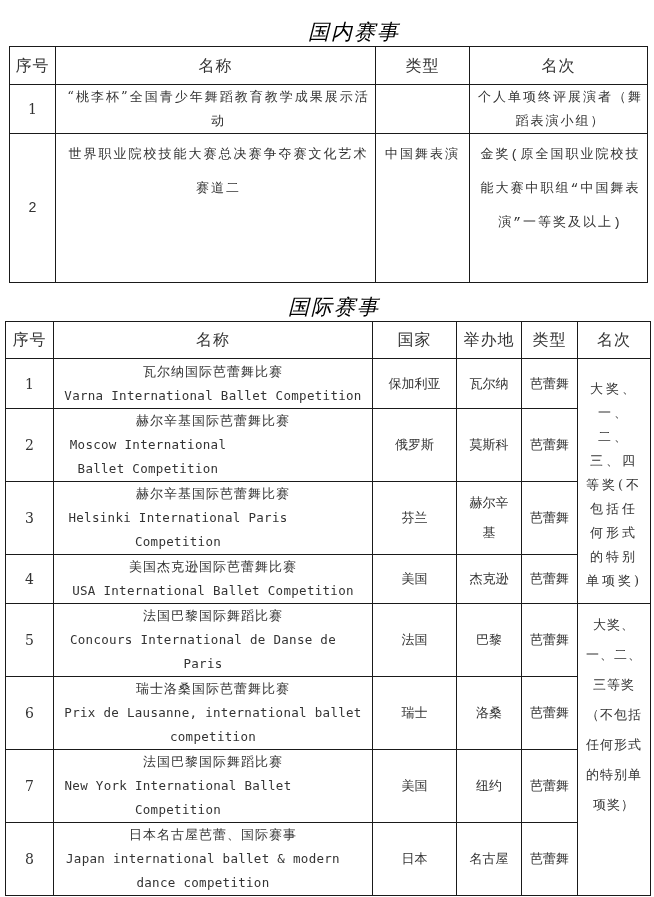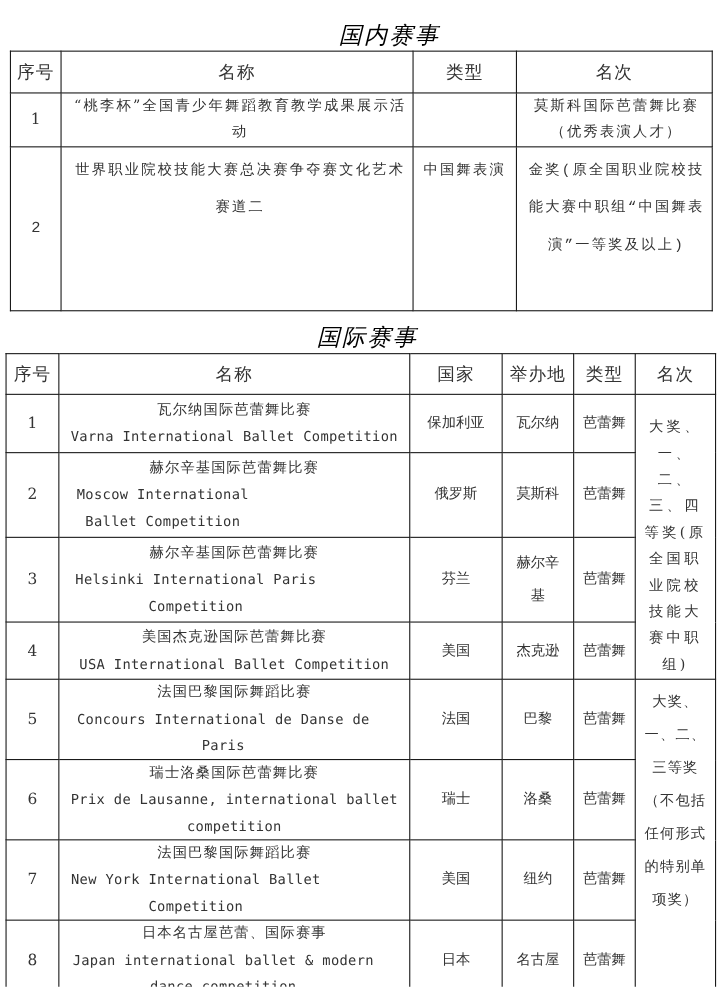--- a/index.html
+++ b/index.html
@@ -54,21 +54,21 @@
       <tr style="height:38px">
     <th>序号</th>
     <th>名称</th>
     <th>类型</th>
     <th>名次</th>
   </tr>
   <tr style="height:49px">
     <td class="c num">1</td>
     <td class="l" style="padding-left:10px;letter-spacing:2px">“桃李杯”全国青少年舞蹈教育教学成果展示活动</td>
     <td class="c"></td>
-    <td class="l" style="padding-left:8px;letter-spacing:2px">莫斯科国际芭蕾舞比赛（优秀表演人才）</td>
+    <td class="l" style="padding-left:8px;letter-spacing:2px">个人单项终评展演者（舞蹈表演小组）</td>
   </tr>
   <tr class="r2" style="height:149px">
     <td class="c num">2</td>
     <td class="l" style="padding-left:10px;letter-spacing:2px">世界职业院校技能大赛总决赛争夺赛文化艺术赛道二</td>
     <td class="l" style="vertical-align:top;padding-top:4px;letter-spacing:2px">中国舞表演</td>
     <td class="l" style="vertical-align:top;padding-top:4px;padding-left:8px;letter-spacing:2px">金奖(原全国职业院校技能大赛中职组“中国舞表演”一等奖及以上)</td>
   </tr>
 </tbody>
   </table>
 
@@ -95,21 +95,21 @@
 
   <tr style="height:50px">
     <td class="c num">1</td>
     <td class="l">
       <div style="letter-spacing:1px">瓦尔纳国际芭蕾舞比赛</div>
       <div class="mono">Varna International Ballet Competition</div>
     </td>
     <td class="c">保加利亚</td>
     <td class="c">瓦尔纳</td>
     <td class="c">芭蕾舞</td>
-    <td rowspan="4" class="l rank rank1">大奖、一、二、三、四等奖(原全国职业院校技能大赛中职组)</td>
+    <td rowspan="4" class="l rank rank1">大奖、一、二、三、四等奖(不包括任何形式的特别单项奖)</td>
   </tr>
   <tr style="height:73px">
     <td class="c num">2</td>
     <td class="l">
       <div style="letter-spacing:1px">赫尔辛基国际芭蕾舞比赛</div>
       <div class="mono" style="width:180px;white-space:normal">Moscow International Ballet Competition</div>
     </td>
     <td class="c">俄罗斯</td>
     <td class="c">莫斯科</td>
     <td class="c">芭蕾舞</td>

